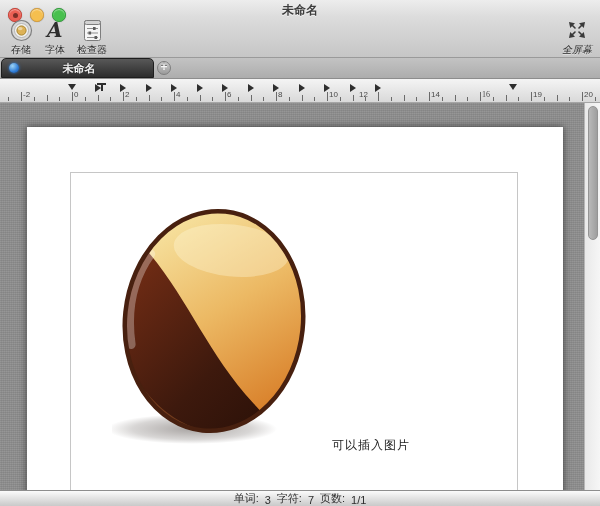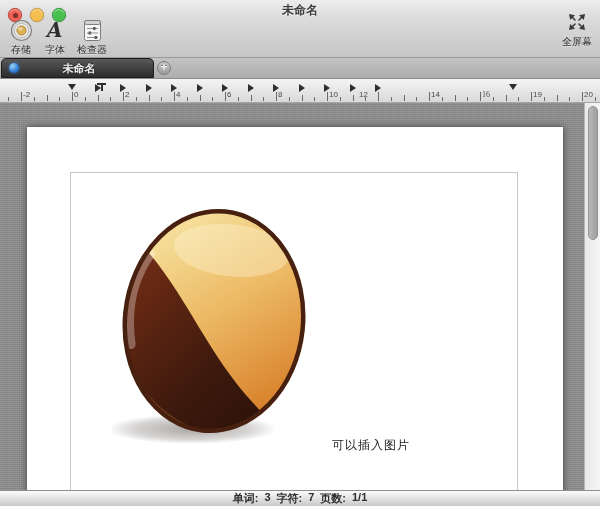--- a/index.html
+++ b/index.html
@@ -21,21 +21,21 @@
   .light.yellow{background:#f5bf4f;border:.5px solid #d9a03c;}
   .light.green{background:#48c04e;border:.5px solid #2fa23a;}
   .win-title{left:0;right:0;top:2px;text-align:center;font-size:12px;font-weight:bold;
              color:#3c3c3c;text-shadow:0 1px 0 rgba(255,255,255,.6);}
 
   .toolbar{left:4px;top:17px;height:41px;display:flex;align-items:flex-start;}
   .tb-item{display:flex;flex-direction:column;align-items:center;justify-content:flex-start;
            padding:1px 5px 0 5px;cursor:default;}
   .tb-icon{width:24px;height:24px;display:flex;align-items:center;justify-content:center;}
   .tb-label{font-size:10px;color:#2d2d2d;margin-top:1px;text-shadow:0 1px 0 rgba(255,255,255,.5);}
-  .tb-right{position:absolute;right:3px;top:9px;}
+  .tb-right{position:absolute;right:3px;top:17px;font-style:italic;}
 
   
   .tabbar{left:0;top:58px;width:600px;height:21px;
           background:linear-gradient(#c3c3c3,#adadad);
           border-bottom:1px solid #8d8d8d;box-sizing:border-box;}
   .tab{left:1px;top:0;width:153px;height:20px;border-radius:5px 5px 0 0;
        background:linear-gradient(#585858,#2c2c2c);
        border:1px solid #1d1d1d;box-sizing:border-box;
        display:flex;align-items:center;}
   .tab-dot{width:10px;height:10px;border-radius:50%;margin-left:7px;
@@ -81,22 +81,22 @@
   .scrollbar{left:584px;top:103px;width:16px;height:387px;
              background:linear-gradient(90deg,#e9e9e9,#f6f6f6);
              border-left:1px solid #b7b7b7;box-sizing:border-box;}
   .thumb{left:2.5px;top:3px;width:10px;height:134px;border-radius:5px;
          background:linear-gradient(90deg,#b9b9b9,#9e9e9e);border:1px solid #949494;box-sizing:border-box;}
 
   
   .statusbar{left:0;top:490px;width:600px;height:16px;
              background:linear-gradient(#fbfbfb,#c9c9c9);
              border-top:1px solid #8e8e8e;box-sizing:border-box;
-             display:flex;align-items:flex-start;justify-content:center;
-             font-size:11px;font-weight:bold;color:#2e2e2e;}
+             display:flex;align-items:flex-end;justify-content:center;
+             font-size:11px;font-weight:normal;color:#2e2e2e;}
   .statusbar span{margin:0 3px;}
 </style>
 </head>
 <body>
 
 <div class="abs header">
   <div class="abs win-title">未命名</div>
   <div class="abs traffic">
     <div class="light red"></div>
     <div class="light yellow"></div>

